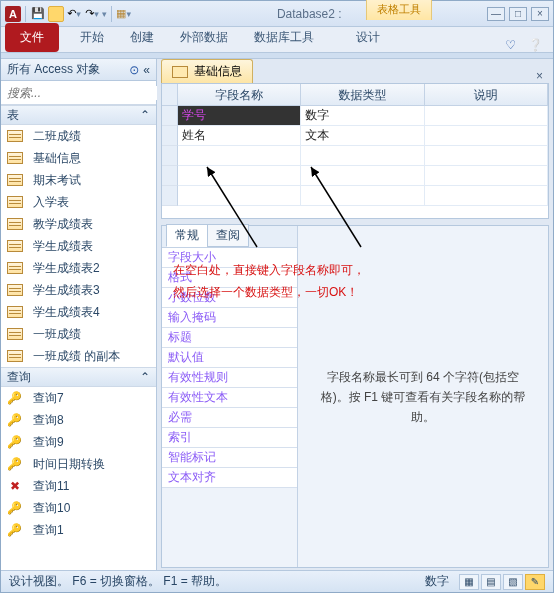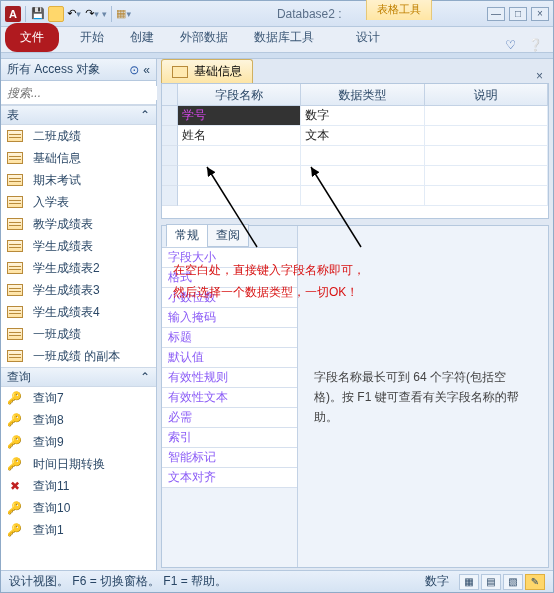--- a/index.html
+++ b/index.html
@@ -18,21 +18,21 @@
 .title-text{flex:1;text-align:center;color:#5a6f89;font-size:12px}
 .winctl{display:flex;gap:4px}
 .winctl span{width:18px;height:14px;border:1px solid #8fa8c4;display:inline-flex;align-items:center;justify-content:center;color:#4a607c;font-size:10px;background:#e6eef8}
 
 
 .ctx-strip{position:absolute;top:0;right:122px;height:20px;padding:2px 10px 0;color:#c08000;font-size:11px;background:linear-gradient(#fff1cc,#ffe6a4);border:1px solid #e6c878;border-top:none;border-bottom:none;z-index:2}
 
 
 .ribbon{height:26px;background:#e8eef7;display:flex;align-items:flex-end;padding:0 4px;border-bottom:1px solid #b5c8de}
 .rtab{padding:5px 12px;color:#3b5776;cursor:pointer;border:1px solid transparent}
-.rtab.file{background:#b01a1f;color:#fff;border-radius:12px;margin-right:8px;padding:5px 14px}
+.rtab.file{background:#b01a1f;color:#fff;border-radius:4px;margin-right:8px;padding:5px 14px}
 .ribbon .spacer{flex:1}
 .ribbon .help{padding:0 6px;color:#2a5aa8}
 .ribbon-under{height:6px;background:#cfdef0;border-bottom:1px solid #b5c8de}
 
 
 .body{flex:1;display:flex;overflow:hidden}
 
 
 .nav{width:156px;background:#e6eef8;border-right:1px solid #b5c8de;display:flex;flex-direction:column}
 .nav-head{height:22px;background:linear-gradient(#eef4fb,#d9e5f3);border-bottom:1px solid #b5c8de;display:flex;align-items:center;padding:0 6px;color:#2a4766}
@@ -69,21 +69,21 @@
 .arrow-svg{position:absolute;pointer-events:none}
 
 
 .props{flex:1;display:flex;border:1px solid #b5c8de;margin:6px 4px 2px;background:#eef3fa}
 .props-left{width:136px;border-right:1px solid #c3d2e5;display:flex;flex-direction:column}
 .ptabs{height:22px;display:flex;align-items:flex-end;background:#e6eef8;border-bottom:1px solid #c3d2e5;padding-left:4px}
 .ptab{padding:2px 8px;border:1px solid #b5c8de;background:#f4f7fb;margin-right:-1px;color:#2a4766}
 .ptab.active{background:#fff;border-bottom-color:#fff}
 .prow{height:20px;display:flex;align-items:center;border-bottom:1px solid #d6e0ee;background:#fff}
 .prow span{padding:0 6px;color:#8b5cf6}
-.props-right{flex:1;display:flex;align-items:center;justify-content:center;padding:16px;color:#444;background:#eef3fa;line-height:20px}
+.props-right{flex:1;display:flex;align-items:center;justify-content:center;padding:16px;color:#444;text-align:center;background:#eef3fa;line-height:20px}
 
 
 .status{height:22px;background:linear-gradient(#e8f0fa,#d5e3f3);border-top:1px solid #b5c8de;display:flex;align-items:center;padding:0 8px;color:#2a4766}
 .status .grow{flex:1}
 .status .vbtn{width:20px;height:16px;border:1px solid #b5c8de;margin-left:2px;display:inline-flex;align-items:center;justify-content:center;background:#eef4fb;font-size:10px}
 .status .vbtn.active{background:#ffd76b;border-color:#e0b040}
 </style>
 </head>
 <body>
 

